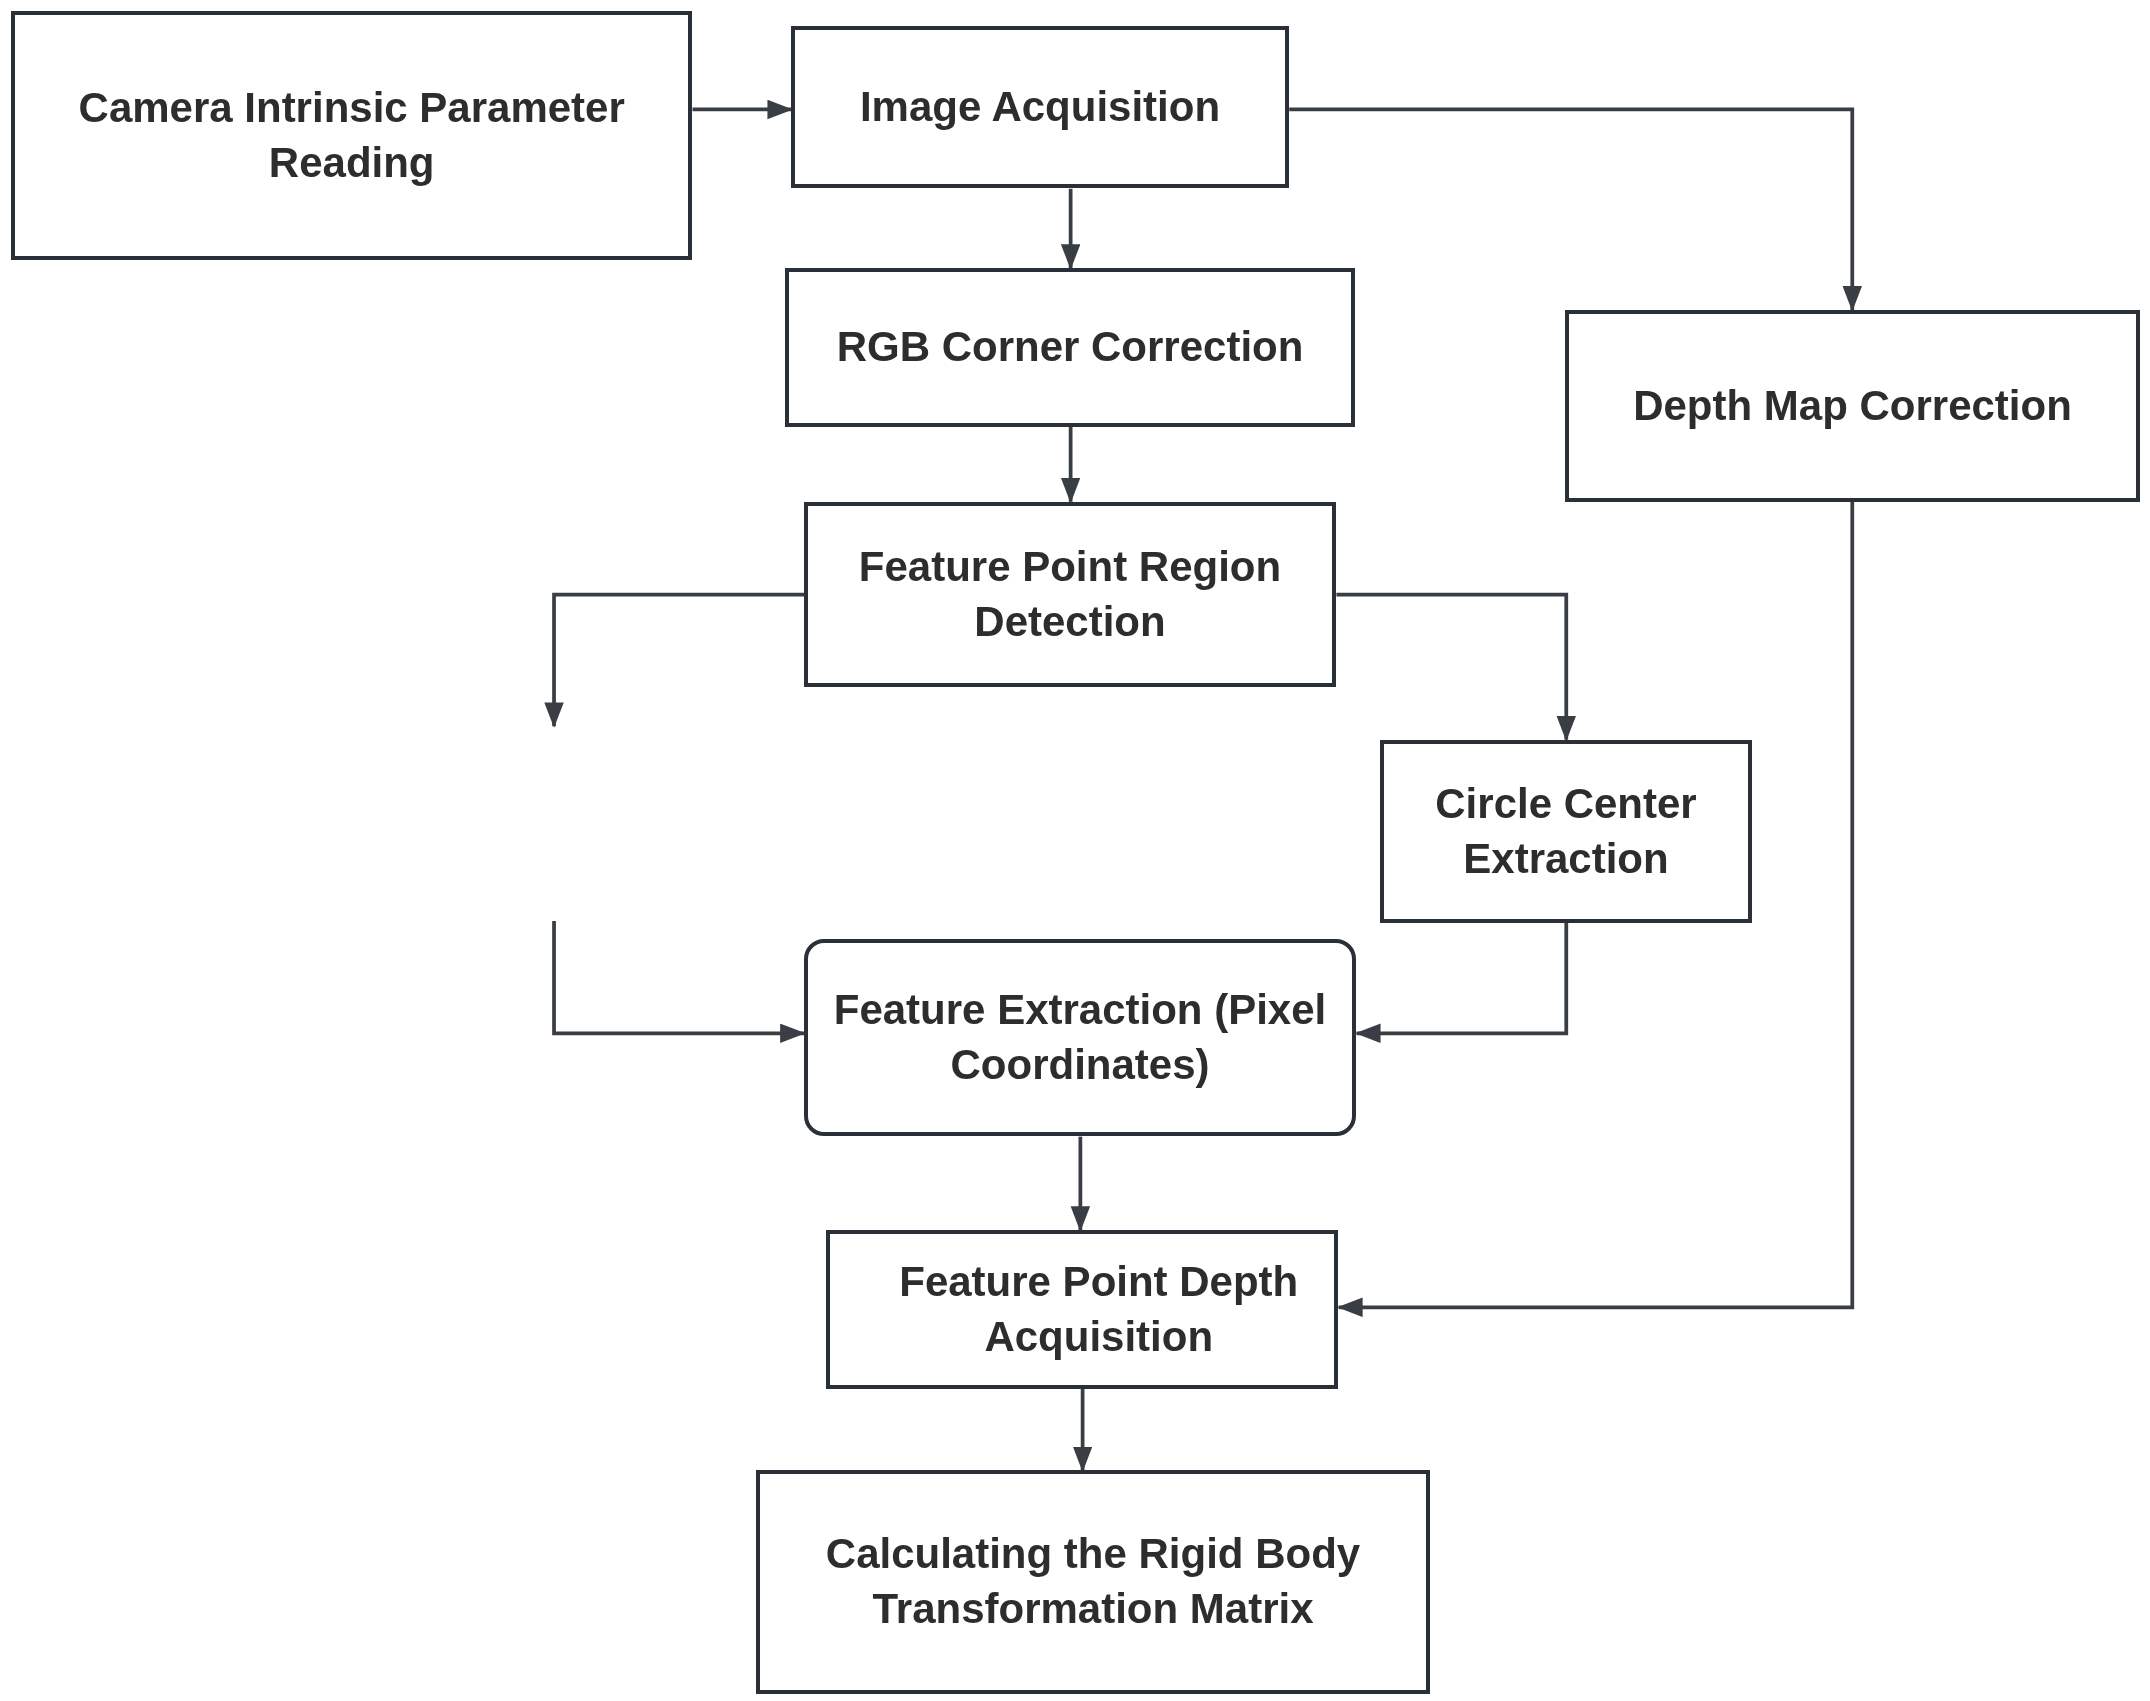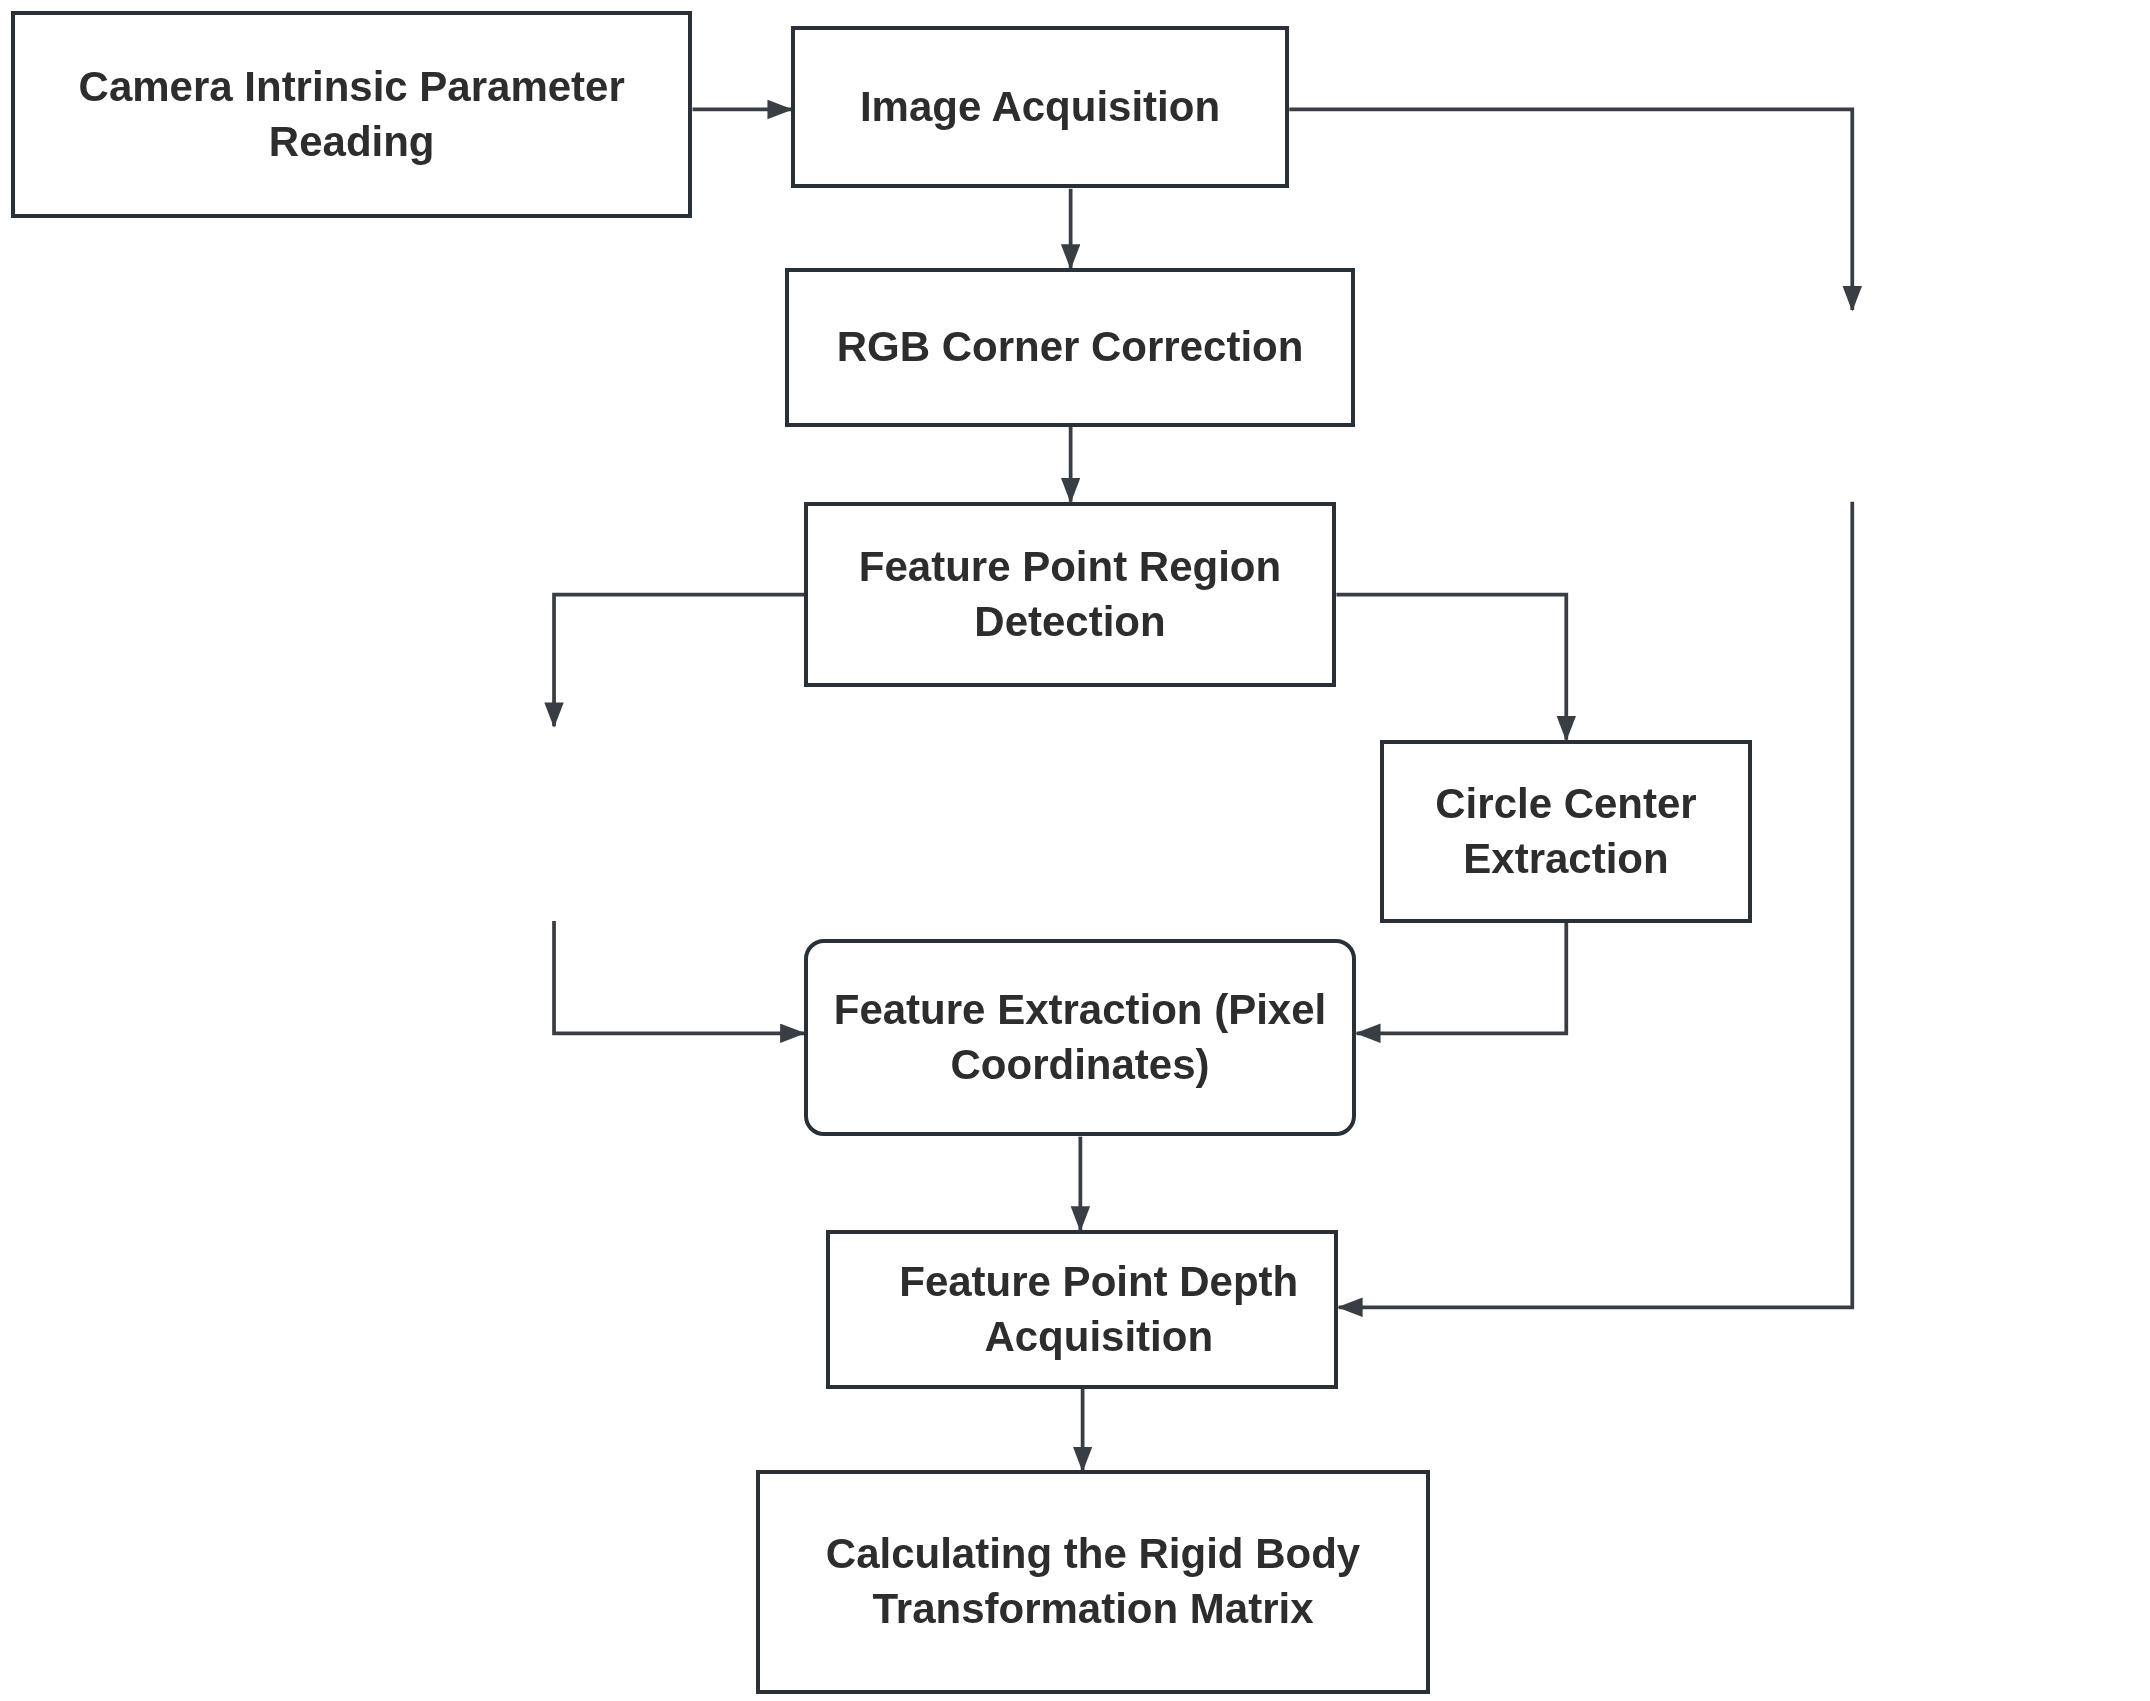--- a/index.html
+++ b/index.html
@@ -64,32 +64,35 @@
     <polyline class="edge" points="1430,570 1430,670" marker-end="url(#arrowhead)"></polyline>
     <polyline class="edge" points="1074,794 740,794 740,970" marker-end="url(#arrowhead)"></polyline>
     <polyline class="edge" points="1785,794 2092,794 2092,988" marker-end="url(#arrowhead)"></polyline>
     <polyline class="edge" points="740,1230 740,1380 1074,1380" marker-end="url(#arrowhead)"></polyline>
     <polyline class="edge" points="2092,1232 2092,1380 1812,1380" marker-end="url(#arrowhead)"></polyline>
     <polyline class="edge" points="1443,1518 1443,1643" marker-end="url(#arrowhead)"></polyline>
     <polyline class="edge" points="2474,670 2474,1746 1788,1746" marker-end="url(#arrowhead)"></polyline>
     <polyline class="edge" points="1446,1855 1446,1964" marker-end="url(#arrowhead)"></polyline>
   </svg>
 
-  <div class="node" style="left:11.2px; top:11.2px; width:681px; height:207px;text-align:center;">
+  <div class="node" style="left:11.2px; top:11.2px; width:681px; height:249px;text-align:center;">
     <span class="node-label">Camera Intrinsic Parameter Reading</span>
   </div>
 
   <div class="node" style="left:791px; top:26px; width:498px; height:162px;">
     <span class="node-label">Image Acquisition</span>
   </div>
 
   <div class="node" style="left:785px; top:268px; width:570px; height:159px;">
     <span class="node-label">RGB Corner Correction</span>
   </div>
 
+  <div class="node" style="left:1565px; top:310px; width:575px; height:192px;">
+    <span class="node-label">Depth Map Correction</span>
+  </div>
 
   <div class="node" style="left:804px; top:502px; width:532px; height:185px;">
     <span class="node-label">Feature Point Region Detection</span>
   </div>
 
 
   <div class="node" style="left:1380px; top:740px; width:372px; height:183px;">
     <span class="node-label">Circle Center Extraction</span>
   </div>
 

